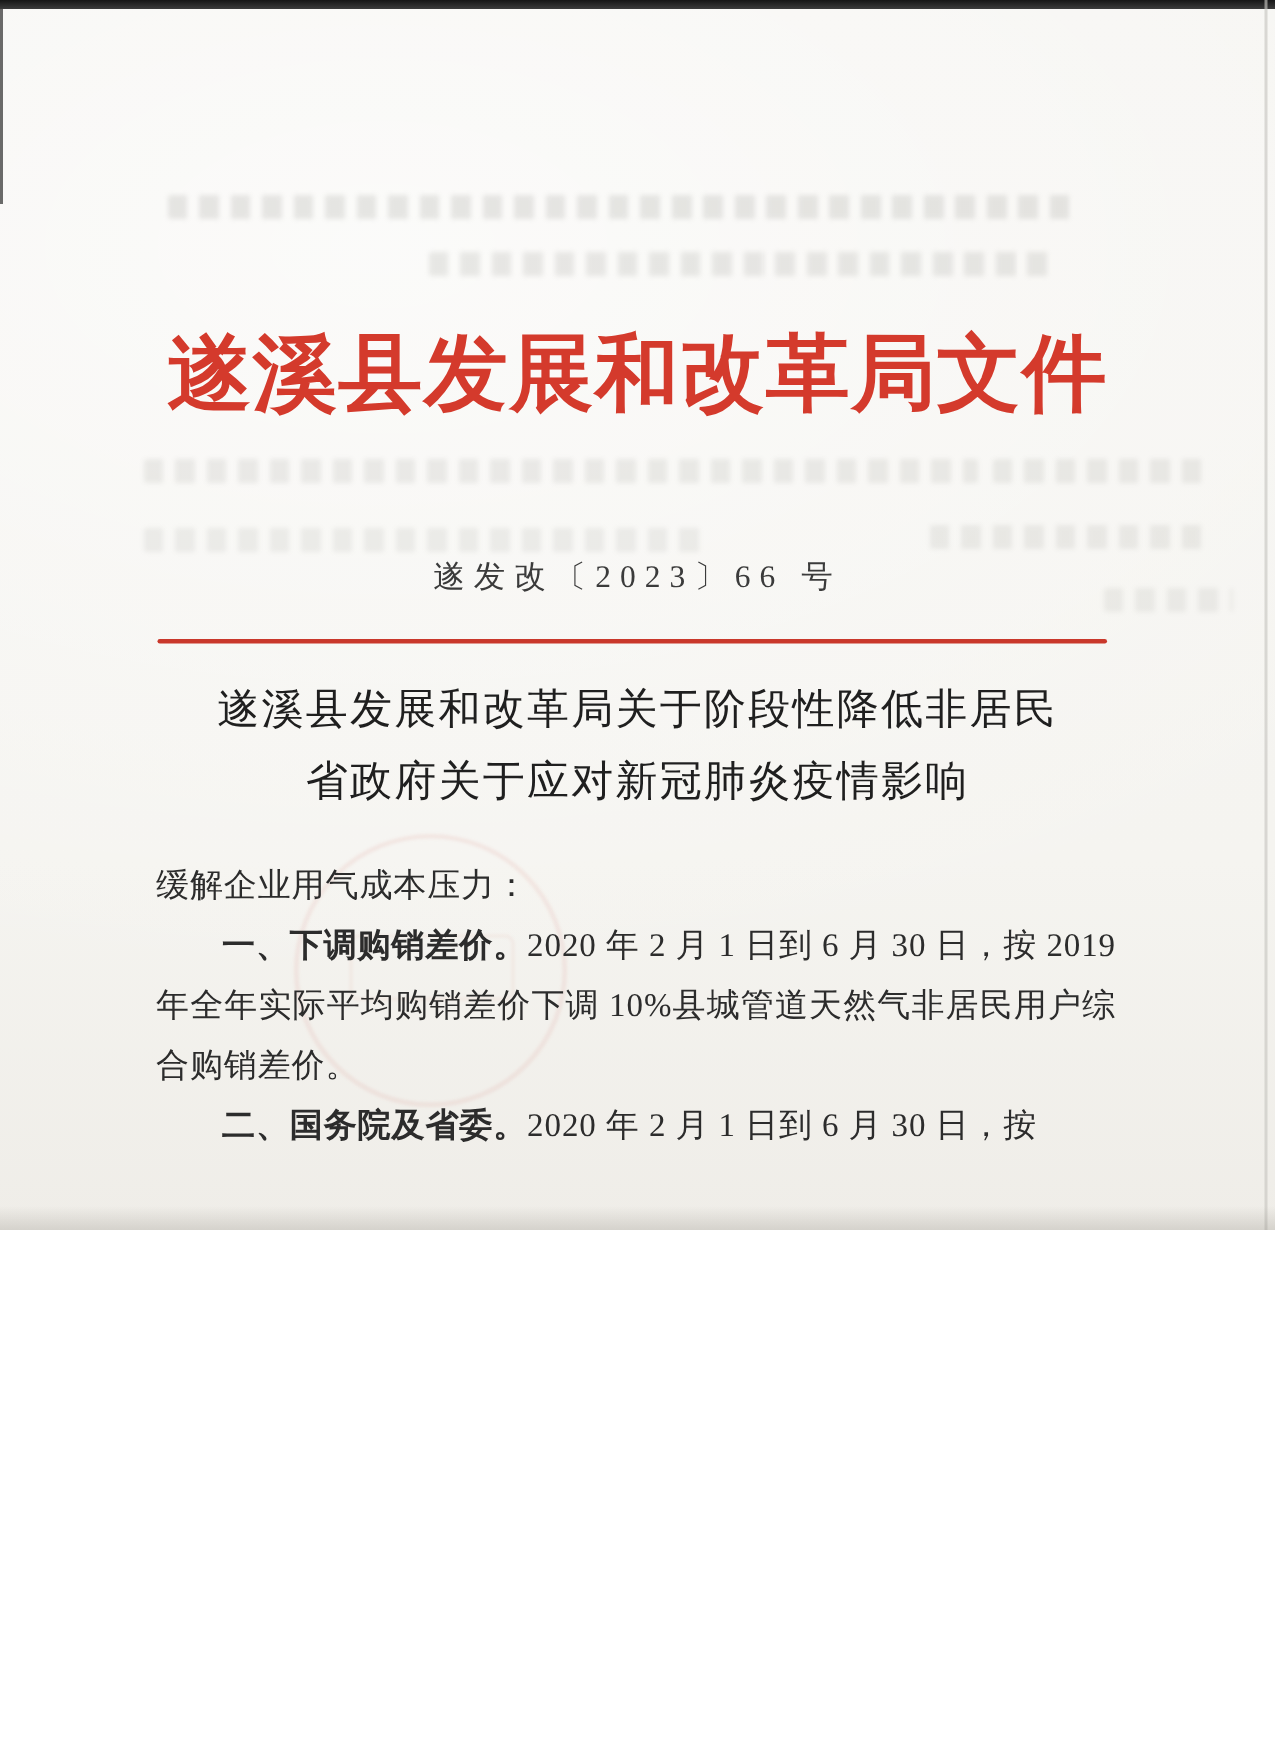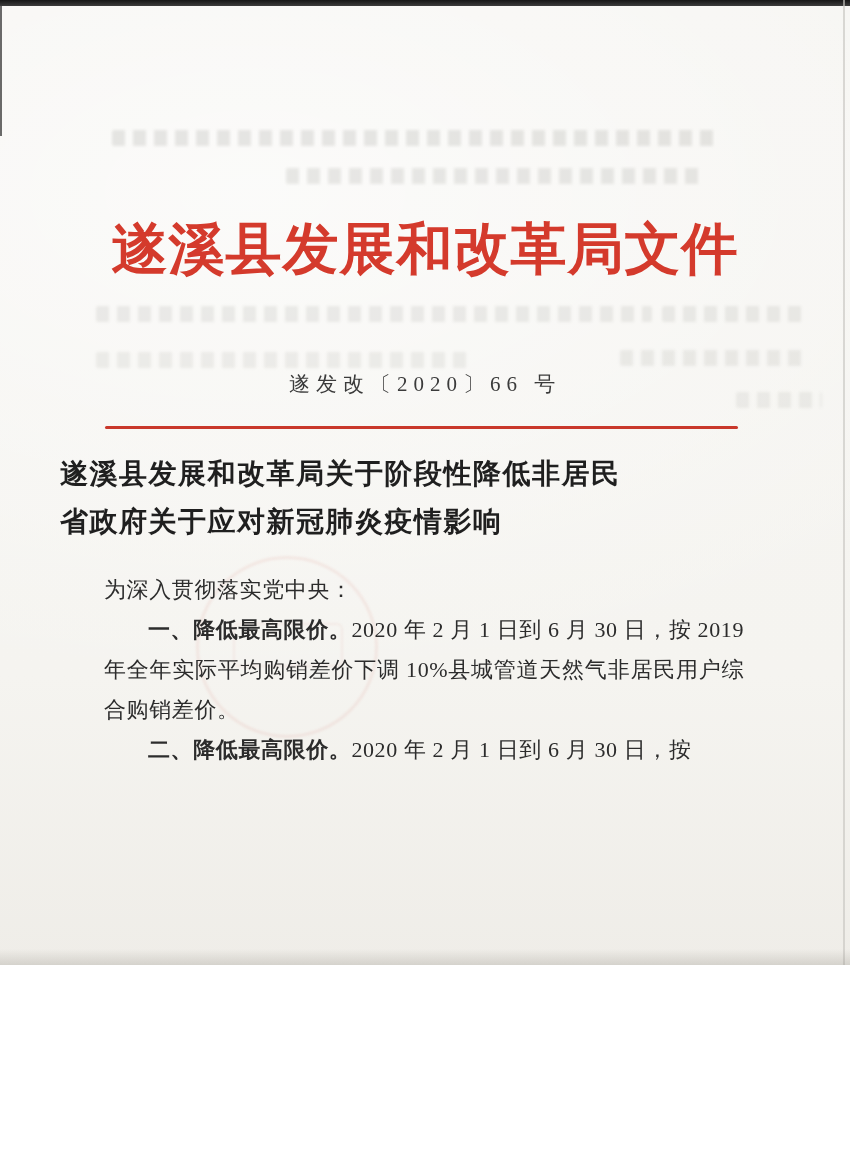--- a/index.html
+++ b/index.html
@@ -1,18 +1,18 @@
 <!DOCTYPE html>
 <html><head>
 <meta charset="utf-8">
 <style>
   html,body { margin:0; padding:0; }
   .scan {
     position:relative;
-    width:850px; height:965px;
+    width:850px; height:820px;
     background:
       radial-gradient(ellipse 900px 500px at 30% 20%, rgba(255,255,255,.6), rgba(255,255,255,0)),
       linear-gradient(180deg, #f6f5f2 0%, #f5f4f0 70%, #efedE8 100%);
     background-color:#f5f4f1;
     overflow:hidden;
     font-family:"Liberation Serif","DejaVu Serif",serif;
     color:#2d2d2d;
   }
   
   .edge-top    { position:absolute; top:0; left:0; right:0; height:6px; background:linear-gradient(180deg,#161616,#3c3c3c); }
@@ -34,21 +34,21 @@
     letter-spacing:1px; white-space:nowrap;
   }
   .doc-number {
     position:absolute; top:370px; left:0; right:0;
     text-align:center; font-size:21px; letter-spacing:6px; color:#3b3b3b;
   }
   .red-rule { position:absolute; top:426px; left:105px; width:633px; height:3px; border-radius:2px; }
 
   .doc-title {
     position:absolute; top:450px; left:60px; right:60px;
-    text-align:left; font-size:28px; font-weight:700;
+    text-align:center; font-size:28px; font-weight:400;
     line-height:48px; letter-spacing:1.5px; color:#1f1f1f;
   }
 
   .body-col {
     position:absolute; top:570px; left:104px; width:640px;
     font-size:22px; line-height:40px; text-align:justify;
     letter-spacing:.6px; color:#2c2c2c;
   }
   .body-col p { margin:0; }
   .body-col p.indent { text-indent:2em; }
@@ -74,29 +74,29 @@
   <div class="ghost" style="left:662px; top:306px; width:140px; opacity:.42;"></div>
   <div class="ghost" style="left:96px;  top:352px; width:376px; opacity:.36;"></div>
   <div class="ghost" style="left:620px; top:350px; width:186px; opacity:.4;"></div>
   <div class="ghost" style="left:736px; top:392px; width:86px;  opacity:.35;"></div>
   <div class="ghost" style="left:432px; top:968px; width:388px; opacity:.3;"></div>
   <div class="ghost" style="left:598px; top:996px; width:224px; opacity:.28;"></div>
   <div class="seal-ghost"></div>
 
   <div class="agency-title" style="color: rgb(212, 58, 44);">遂溪县发展和改革局文件</div>
 
-  <div class="doc-number">遂发改〔2020〕66 号</div>
+  <div class="doc-number">遂发改〔2023〕66 号</div>
 
   <div class="red-rule" style="background: rgb(201, 56, 43);"></div>
 
   <div class="doc-title">
     <div>遂溪县发展和改革局关于阶段性降低非居民</div>
     <div>省政府关于应对新冠肺炎疫情影响</div>
   </div>
 
   <div class="body-col">
-    <p>为深入贯彻落实党中央：</p>
-    <p class="indent"><span class="lead">一、降低最高限价。</span><span>2020 年 2 月 1 日到 6 月 30 日，按 2019 年全年实际平均购销差价下调 10%县城管道天然气非居民用户综合购销差价。</span></p>
-    <p class="indent"><span class="lead">二、降低最高限价。</span><span>2020 年 2 月 1 日到 6 月 30 日，按</span></p>
+    <p>缓解企业用气成本压力：</p>
+    <p class="indent"><span class="lead">一、下调购销差价。</span><span>2020 年 2 月 1 日到 6 月 30 日，按 2019 年全年实际平均购销差价下调 10%县城管道天然气非居民用户综合购销差价。</span></p>
+    <p class="indent"><span class="lead">二、国务院及省委。</span><span>2020 年 2 月 1 日到 6 月 30 日，按</span></p>
   </div>
 
   <div class="page-number">1</div>
 </div>
 
 </body></html>

